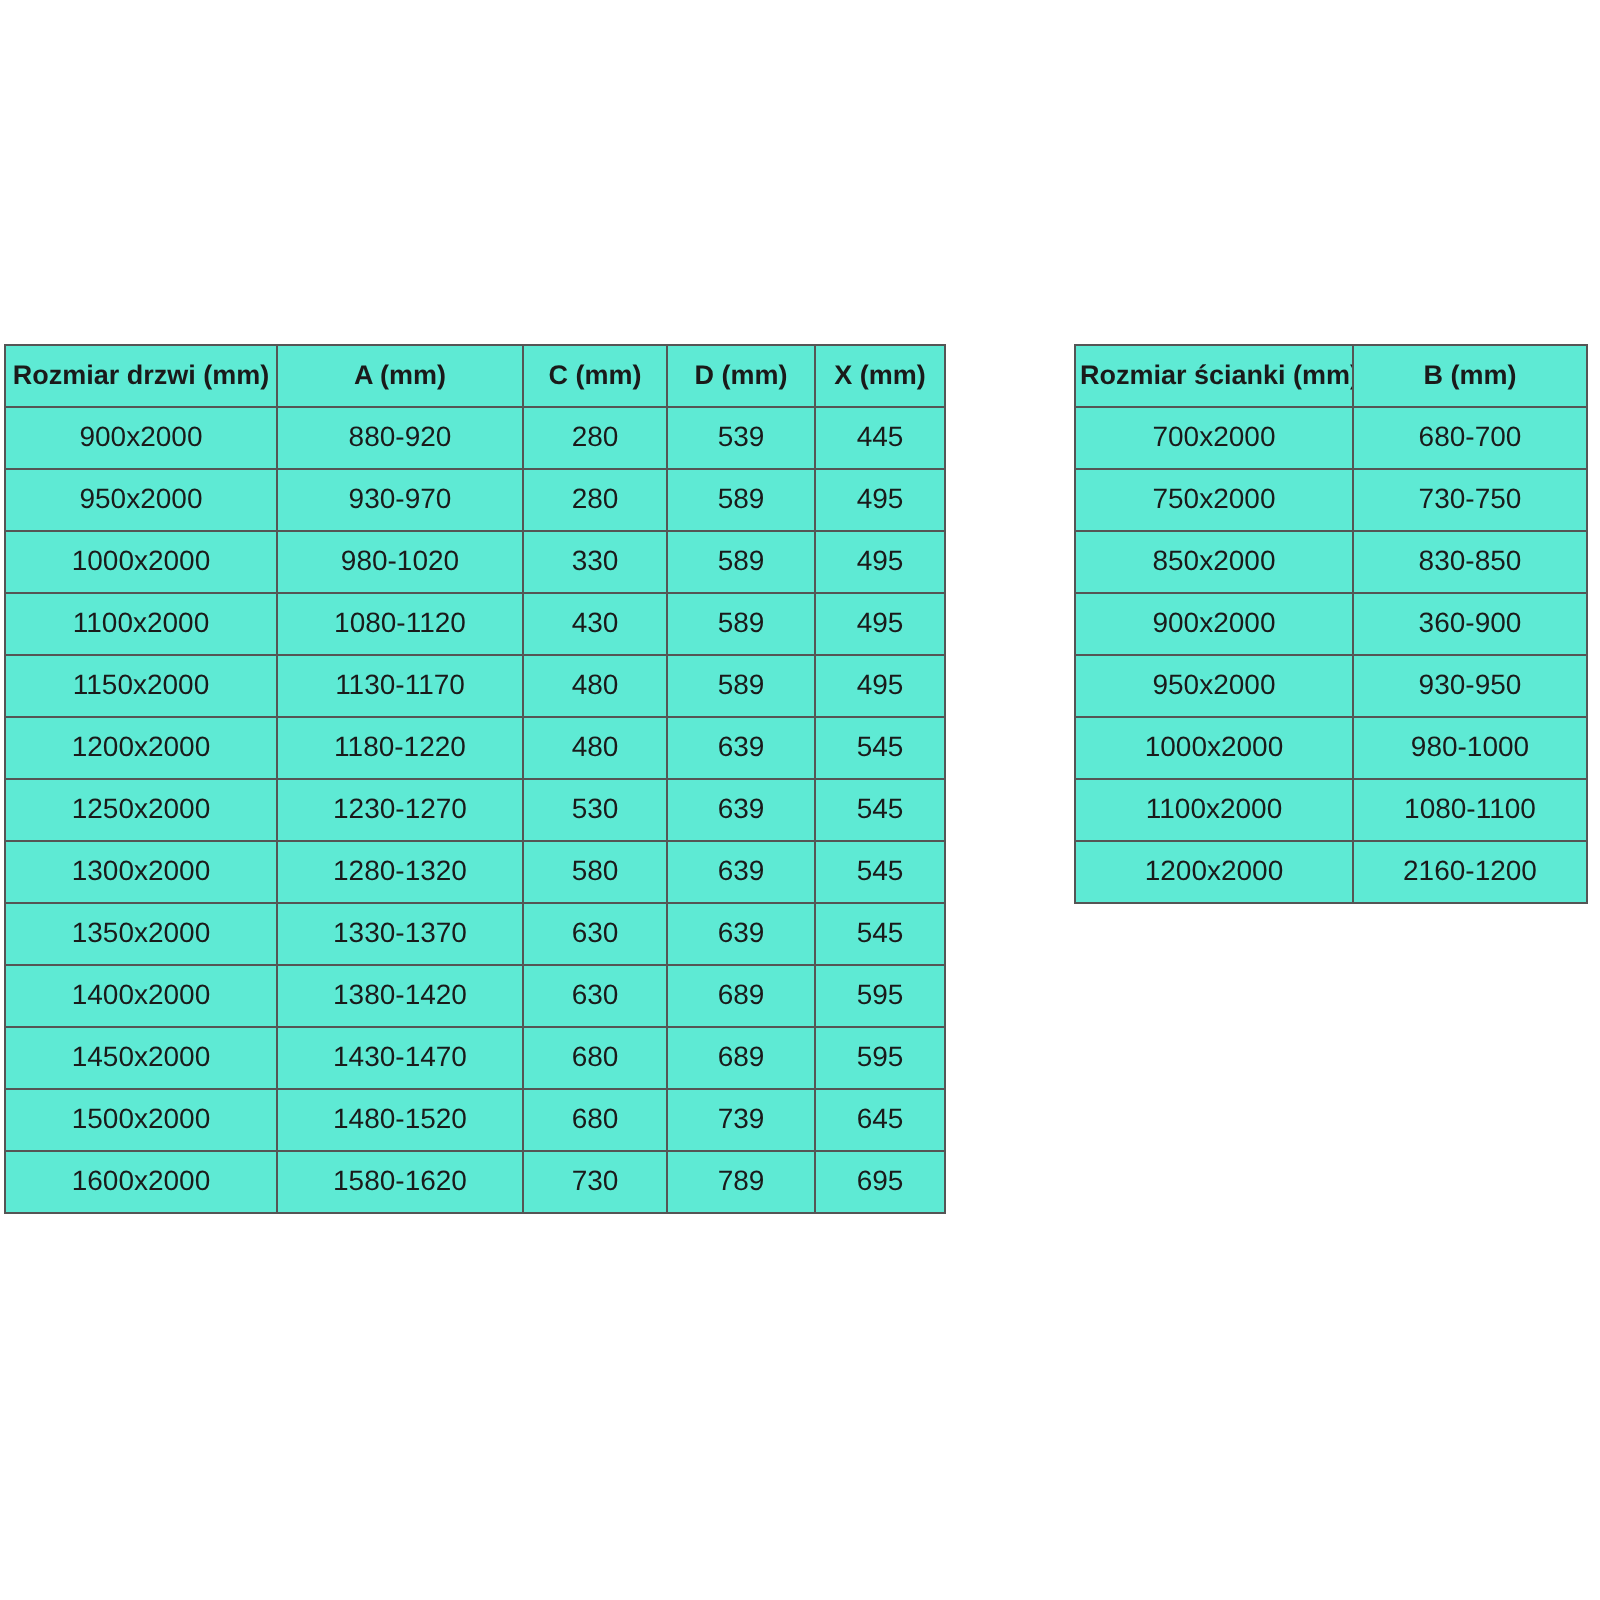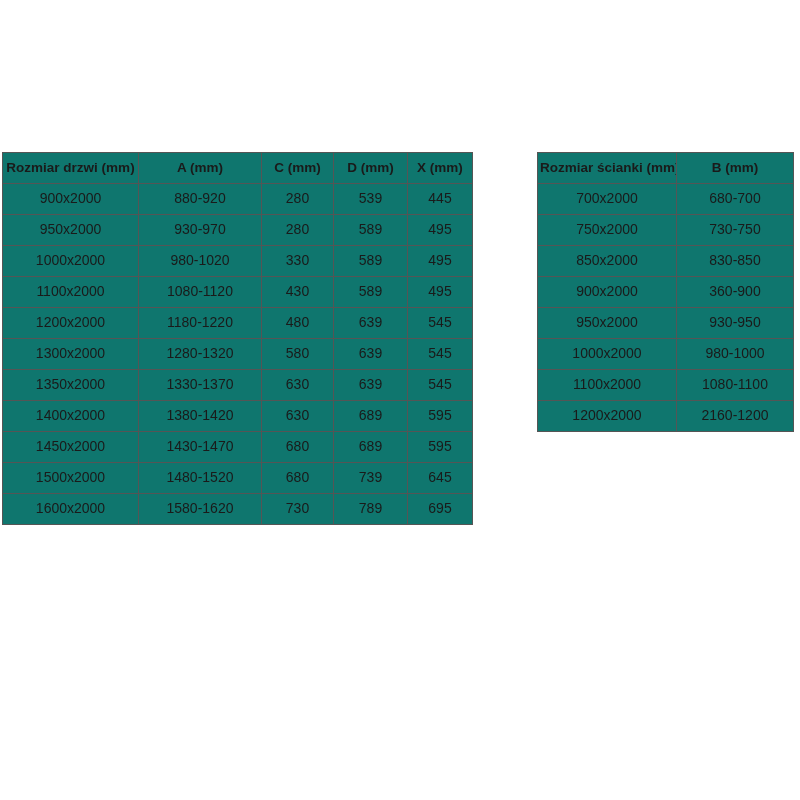--- a/index.html
+++ b/index.html
@@ -15,21 +15,22 @@
     position: relative;
     width: 800px;
     height: 800px;
     background: #ffffff;
     overflow: hidden;
   }
   table.spec {
     border-collapse: collapse;
     table-layout: fixed;
     position: absolute;
-    background: #0f766e;
+    background: #5eead4;
+    margin-top: 20px;
   }
   table.spec th,
   table.spec td {
     border: 1px solid #555555;
     text-align: center;
     vertical-align: middle;
     height: 30px;
     padding: 0 2px;
     font-size: 14px;
     line-height: 1.1;
@@ -97,23 +98,37 @@
           <td>495</td>
         </tr>
         <tr>
           <td>1100x2000</td>
           <td>1080-1120</td>
           <td>430</td>
           <td>589</td>
           <td>495</td>
         </tr>
         <tr>
+          <td>1150x2000</td>
+          <td>1130-1170</td>
+          <td>480</td>
+          <td>589</td>
+          <td>495</td>
+        </tr>
+        <tr>
           <td>1200x2000</td>
           <td>1180-1220</td>
           <td>480</td>
+          <td>639</td>
+          <td>545</td>
+        </tr>
+        <tr>
+          <td>1250x2000</td>
+          <td>1230-1270</td>
+          <td>530</td>
           <td>639</td>
           <td>545</td>
         </tr>
         <tr>
           <td>1300x2000</td>
           <td>1280-1320</td>
           <td>580</td>
           <td>639</td>
           <td>545</td>
         </tr>

